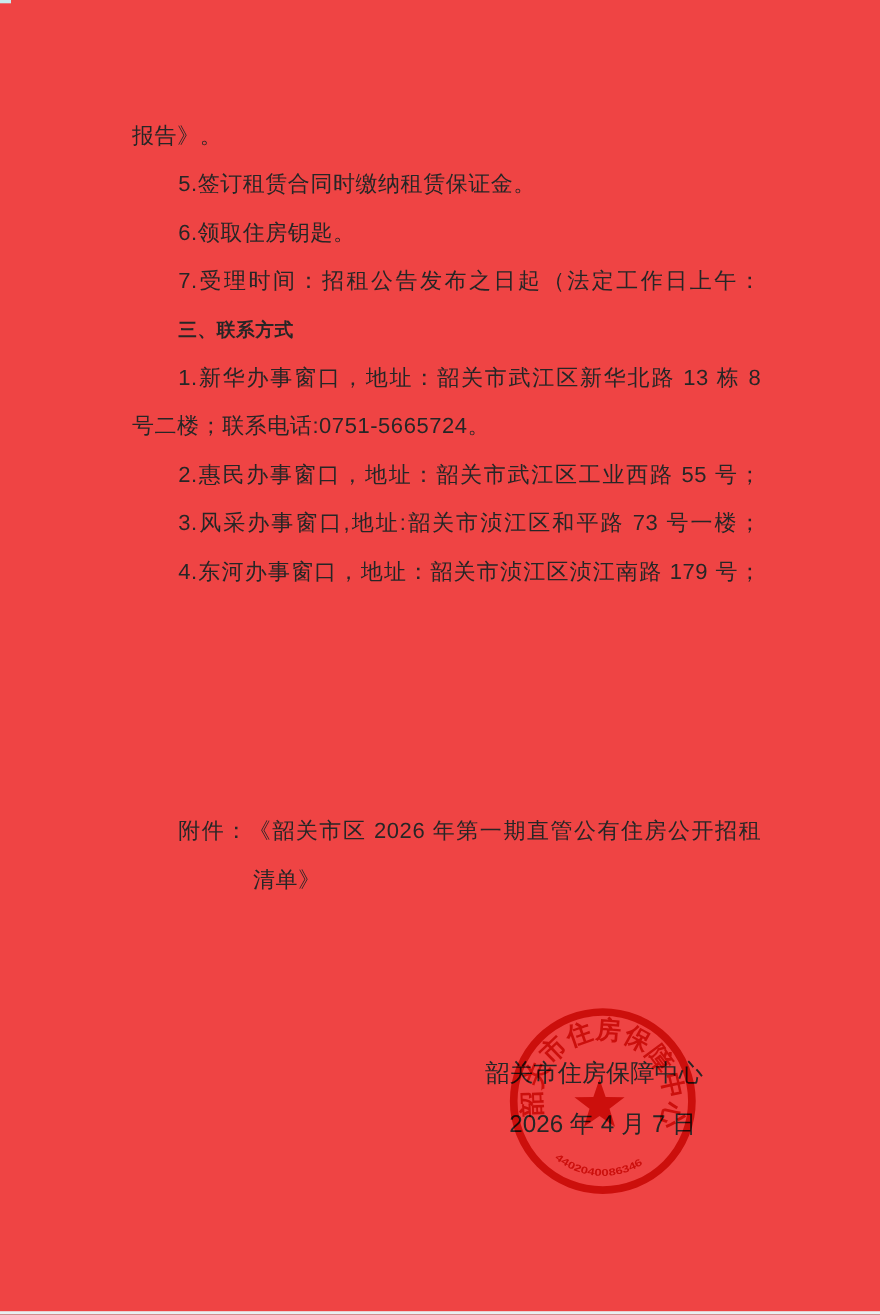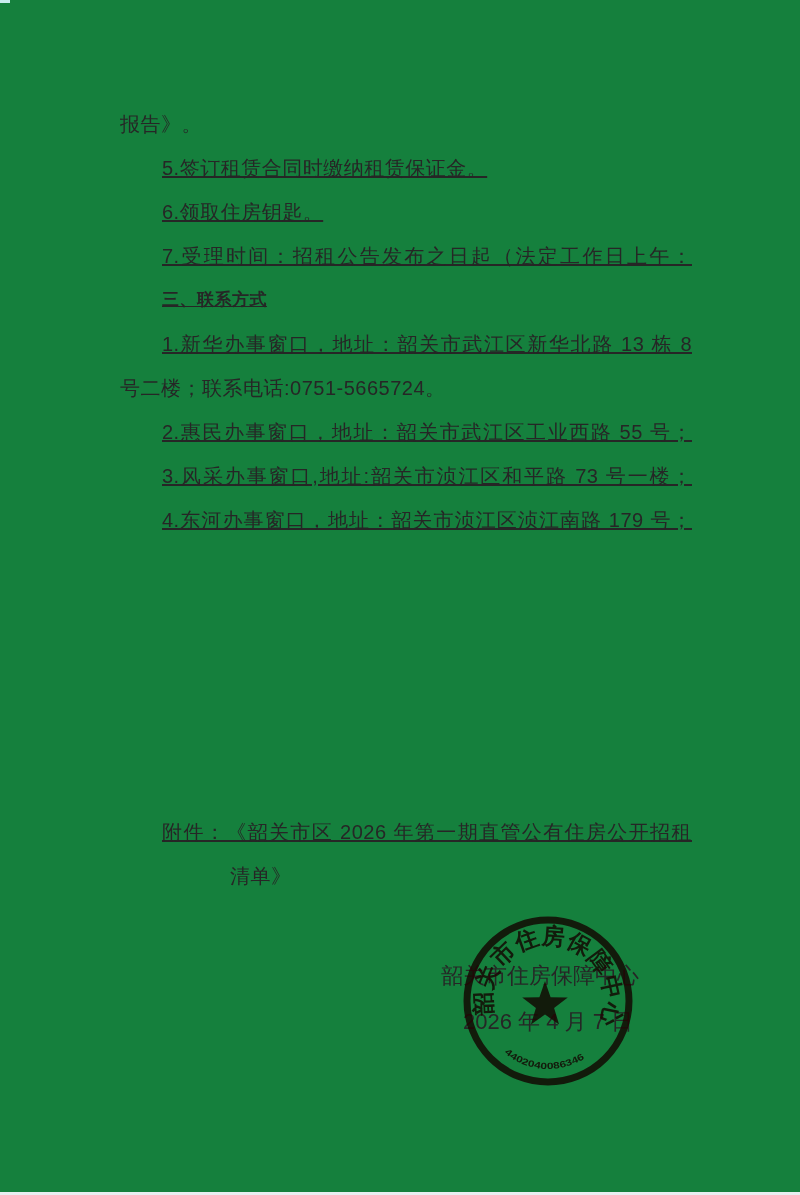--- a/index.html
+++ b/index.html
@@ -3,35 +3,35 @@
 <meta charset="utf-8">
 <style>
   html,body{margin:0;padding:0;}
   body{
     font-family:"Liberation Sans","DejaVu Sans",sans-serif;
     background:#888;
   }
   .page{
     position:relative;
     width:800px;height:1195px;
-    background:#15803d;
+    background:#ef4444;
     overflow:hidden;
     color:#262626;
   }
   
   .doc-body{
     position:absolute;
     left:120px;top:102px;width:572px;
     font-size:20px;
     line-height:44px;
     letter-spacing:0.5px;
     color:#262626;
   }
   .line{height:44px;white-space:nowrap;}
-  .line.ind{text-indent:42px;text-decoration:underline;}
+  .line.ind{text-indent:42px;}
   .line.jf{
     white-space:normal;
     text-align:justify;
     text-align-last:justify;
   }
   .line.bold{font-weight:700;font-size:17px;}
   .attach-line2{height:44px;padding-left:110px;}
   
   .signoff-org{
     position:absolute;left:441px;top:961px;
@@ -75,21 +75,21 @@
       <div class="line ind">6.领取住房钥匙。</div>
       <div class="line ind jf">7.受理时间：招租公告发布之日起（法定工作日上午：</div>
       <div class="line ind bold">三、联系方式</div>
       <div class="line ind jf">1.新华办事窗口，地址：韶关市武江区新华北路 13 栋 8</div>
       <div class="line">号二楼；联系电话:0751-5665724。</div>
       <div class="line ind jf">2.惠民办事窗口，地址：韶关市武江区工业西路 55 号；</div>
       <div class="line ind jf">3.风采办事窗口,地址:韶关市浈江区和平路 73 号一楼；</div>
       <div class="line ind jf">4.东河办事窗口，地址：韶关市浈江区浈江南路 179 号；</div>
     </div>
 
-  <div class="doc-body" style="top:810px;">
+  <div class="doc-body" style="top:734px;">
     <div class="line ind jf">附件：《韶关市区 2026 年第一期直管公有住房公开招租</div>
     <div class="attach-line2">清单》</div>
   </div>
 
   <div class="signoff-org">韶关市住房保障中心</div>
   <div class="signoff-date">2026 年 4 月 7 日</div>
 
   <div class="stamp">
     <svg viewBox="0 0 190 190" xmlns="http://www.w3.org/2000/svg">
       <defs>

